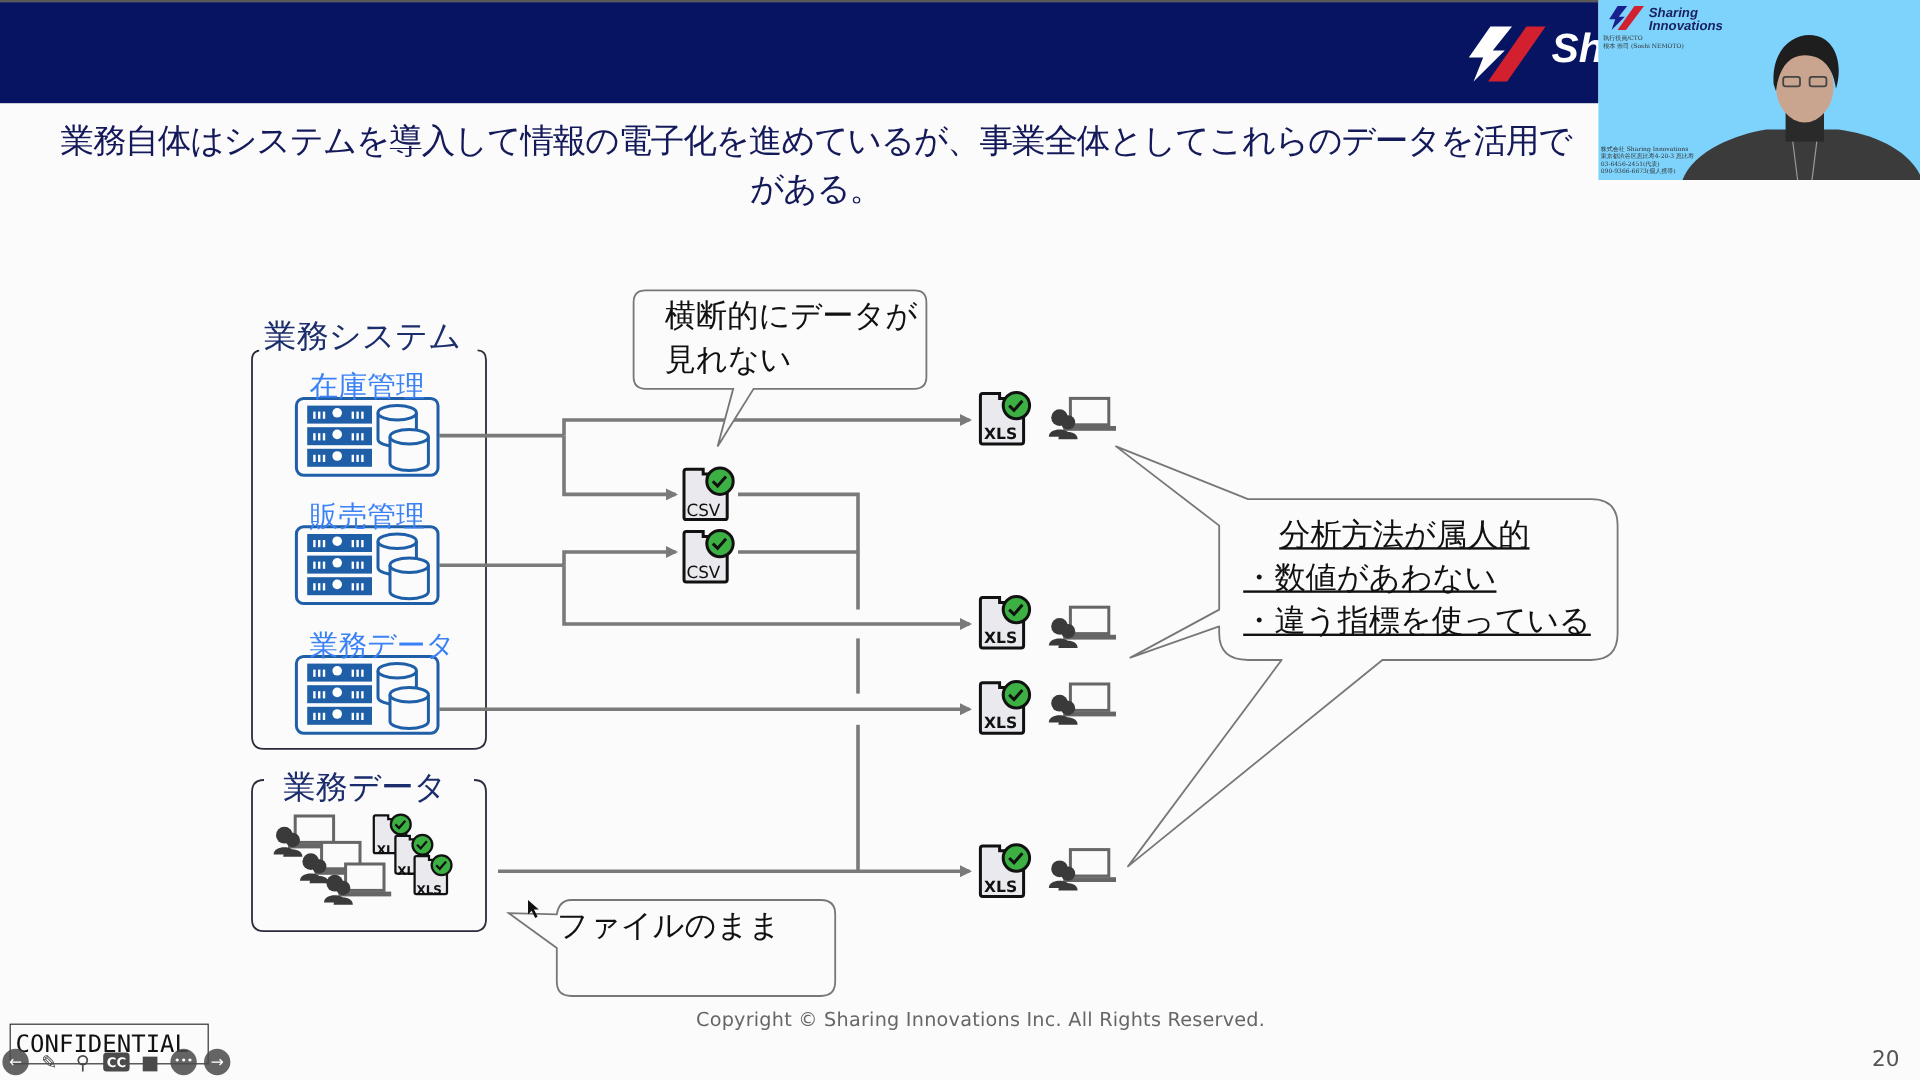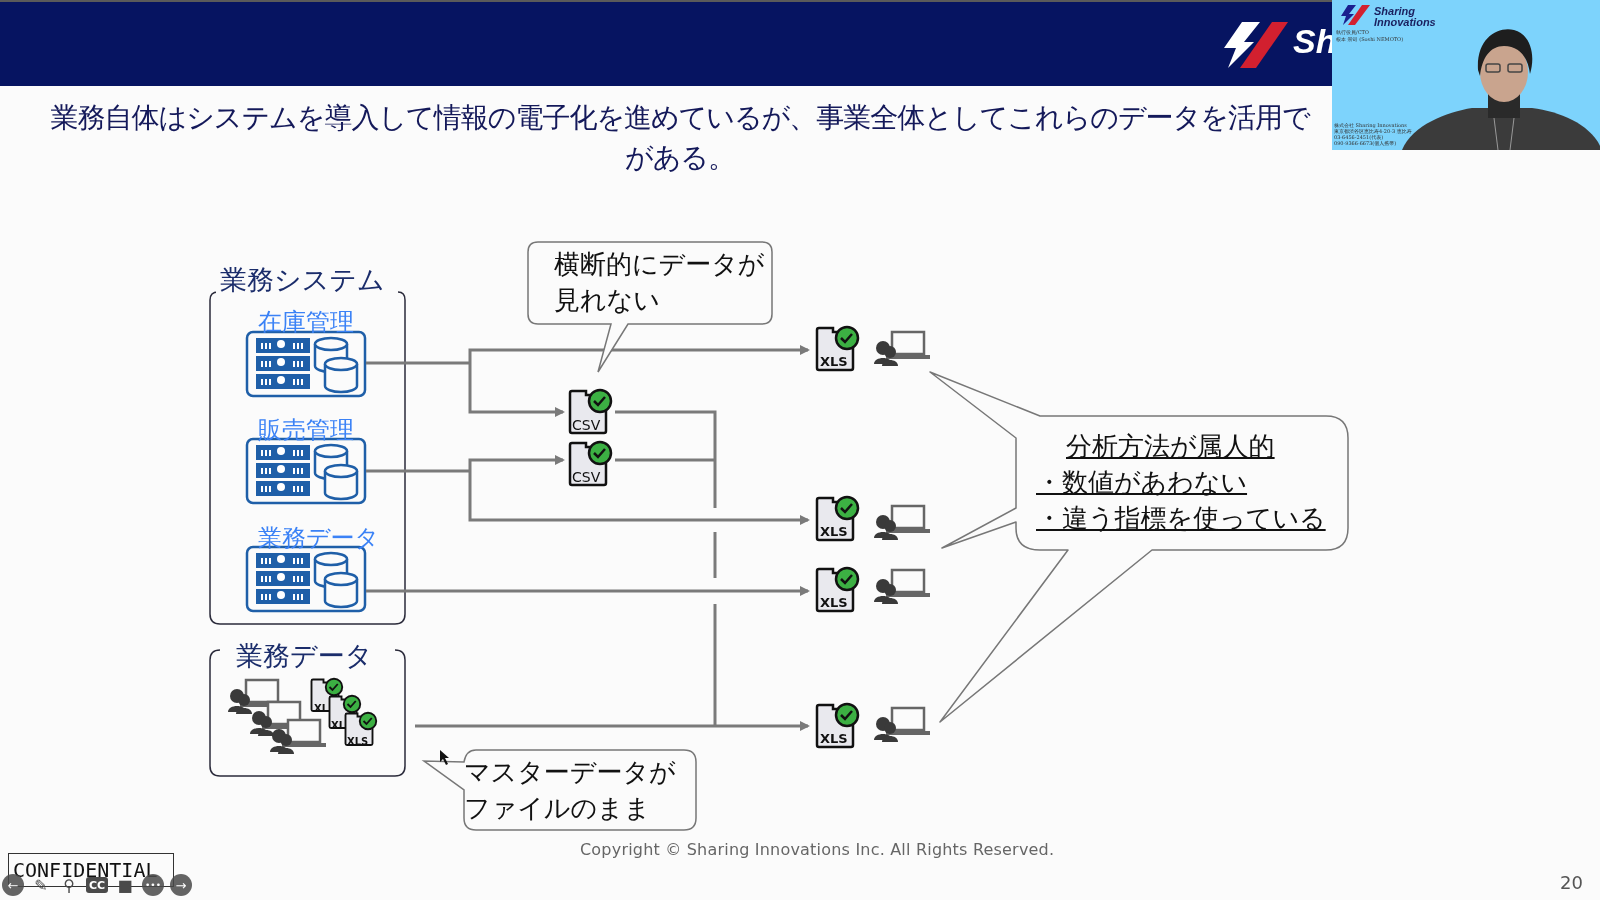--- a/index.html
+++ b/index.html
@@ -241,21 +241,20 @@
   <div>見れない</div>
 </div>
 
 <div class="lbl callout-text" style="left:1036px;top:428px;text-align:left;text-decoration:underline;">
   <div style="padding-left:30px;">分析方法が属人的</div>
   <div>・数値があわない</div>
   <div>・違う指標を使っている</div>
 </div>
 
 <div class="lbl callout-text" style="left:464px;top:754px;width:232px;">
-  <div>マスターデータが</div>
   <div>ファイルのまま</div>
 </div>
 
 <div class="confidential">CONFIDENTIAL</div>
 <div class="toolbar">
   <div class="tb-btn">←</div>
   <div class="tb-plain">✎</div>
   <div class="tb-plain">⚲</div>
   <div class="tb-plain" style="font-size:11px;font-weight:bold;background:#4a4a4a;color:#fff;border-radius:3px;height:16px;">CC</div>
   <div class="tb-plain">■</div>

